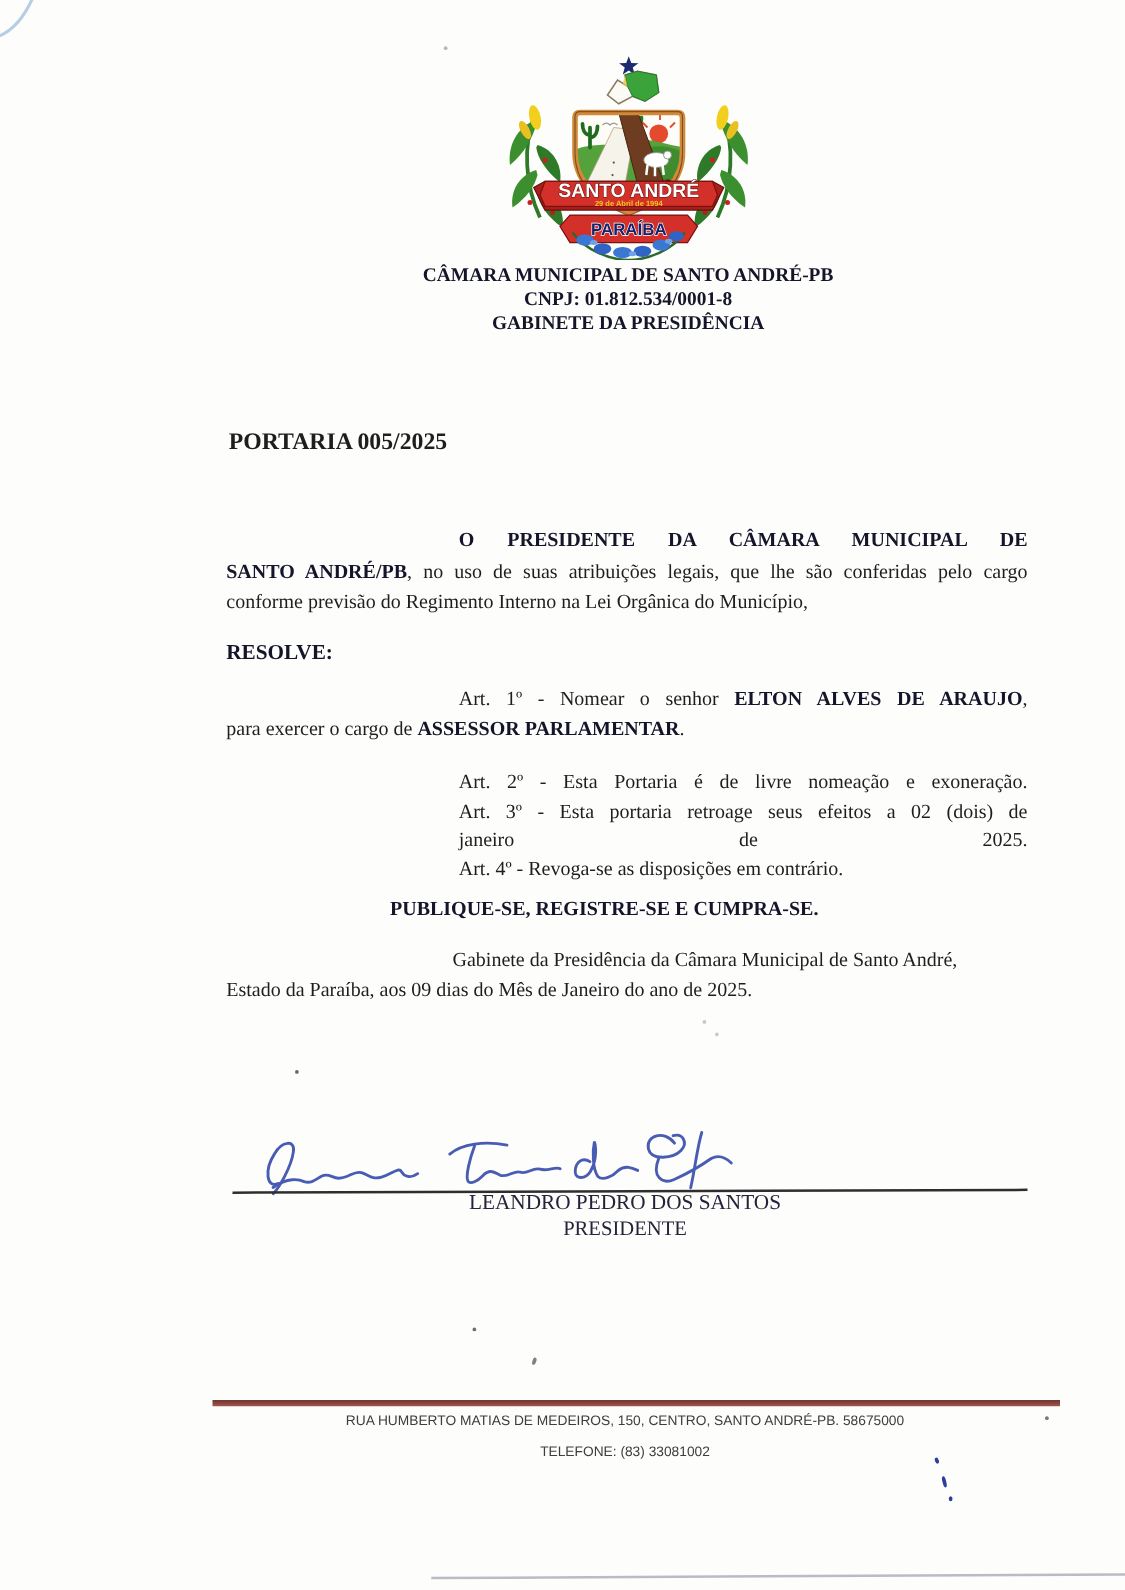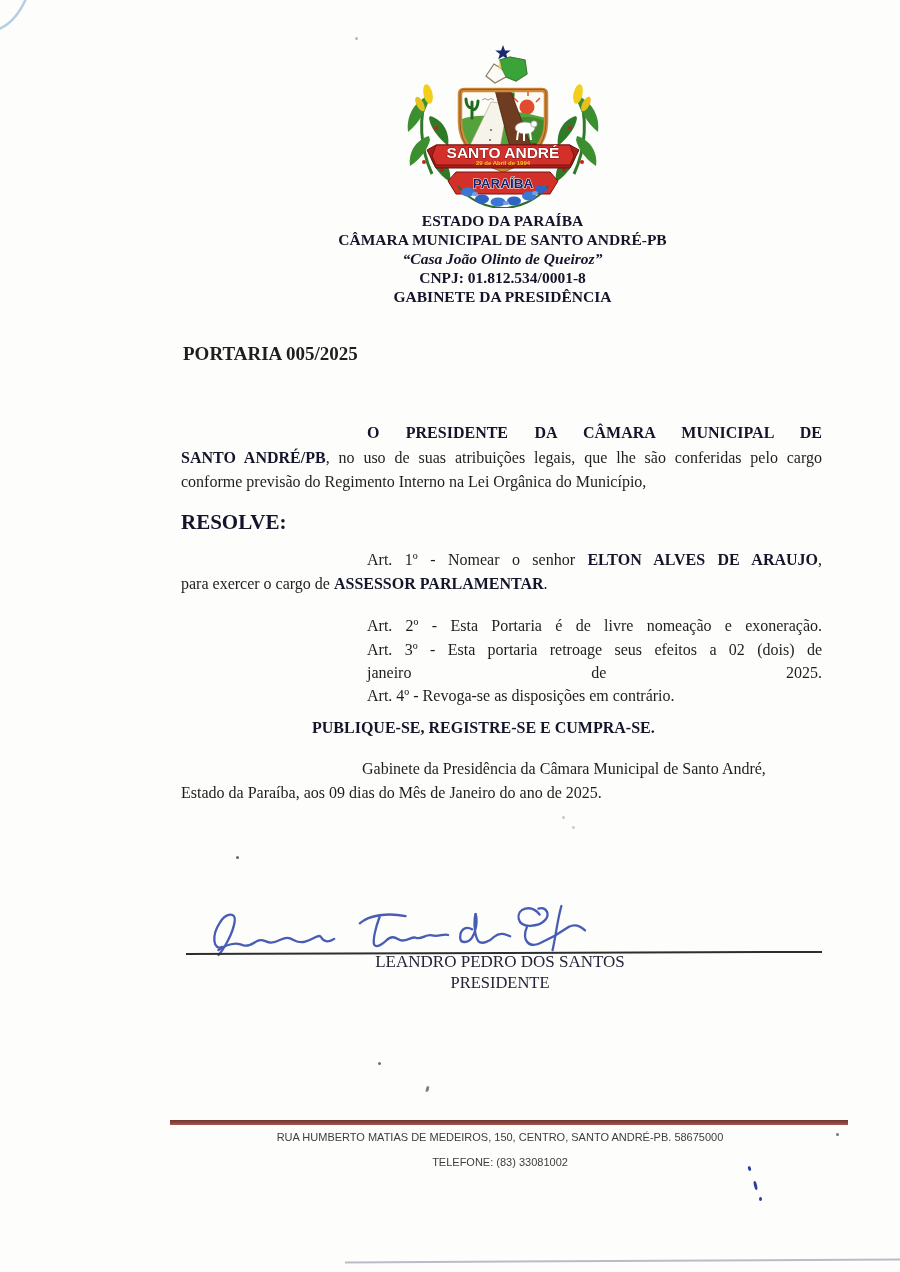--- a/index.html
+++ b/index.html
@@ -142,36 +142,34 @@
       <ellipse cx="116" cy="157" rx="7" ry="4.5" fill="#2f63c4"></ellipse>
       <ellipse cx="131" cy="152" rx="7" ry="4.5" fill="#3a78d4"></ellipse>
       <ellipse cx="143" cy="145" rx="6" ry="4" fill="#2f63c4"></ellipse>
       <ellipse cx="77" cy="150" rx="3" ry="2" fill="#6ea2e8"></ellipse>
       <ellipse cx="108" cy="159" rx="3" ry="2" fill="#6ea2e8"></ellipse>
       <ellipse cx="137" cy="149" rx="3" ry="2" fill="#6ea2e8"></ellipse>
     </g>
   </svg>
 
   <div class="org-header">
-    <div>ESTADO DA PARAÍBA</div>
     <div>CÂMARA MUNICIPAL DE SANTO ANDRÉ-PB</div>
-    <div class="it">“Casa João Olinto de Queiroz”</div>
     <div>CNPJ: 01.812.534/0001-8</div>
     <div>GABINETE DA PRESIDÊNCIA</div>
   </div>
 
   <div class="doc-title">PORTARIA 005/2025</div>
 
   <div class="line jl b" style="left:367px;right:78px;top:423px;color:#14142a;">O PRESIDENTE DA CÂMARA MUNICIPAL DE</div>
 
   <div class="line jl" style="left:181px;right:78px;top:448px;"><span class="b" style="color:#14142a;">SANTO ANDRÉ/PB</span><span>, no uso de suas atribuições legais, que lhe são conferidas pelo cargo</span></div>
 
   <div class="line" style="left:181px;top:472px;">conforme previsão do Regimento Interno na Lei Orgânica do Município,</div>
 
-  <div class="line b" style="left:181px;top:512px;font-size:21px;color:#14142a;">RESOLVE:</div>
+  <div class="line b" style="left:181px;top:512px;font-size:17px;color:#14142a;">RESOLVE:</div>
 
   <div class="line jl" style="left:367px;right:78px;top:550px;"><span>Art. 1º - Nomear o senhor </span><span class="b" style="color:#14142a;">ELTON ALVES DE ARAUJO</span><span>,</span></div>
 
   <div class="line" style="left:181px;top:574px;"><span>para exercer o cargo de </span><span class="b" style="color:#14142a;">ASSESSOR PARLAMENTAR</span><span>.</span></div>
 
   <div class="line jl" style="left:367px;right:78px;top:616px;">Art. 2º - Esta Portaria é de livre nomeação e exoneração.</div>
 
   <div class="line jl" style="left:367px;right:78px;top:640px;">Art. 3º - Esta portaria retroage seus efeitos a 02 (dois) de</div>
 
   <div class="line" style="left:367px;right:78px;top:663px;display:flex;justify-content:space-between;gap:12px;">

